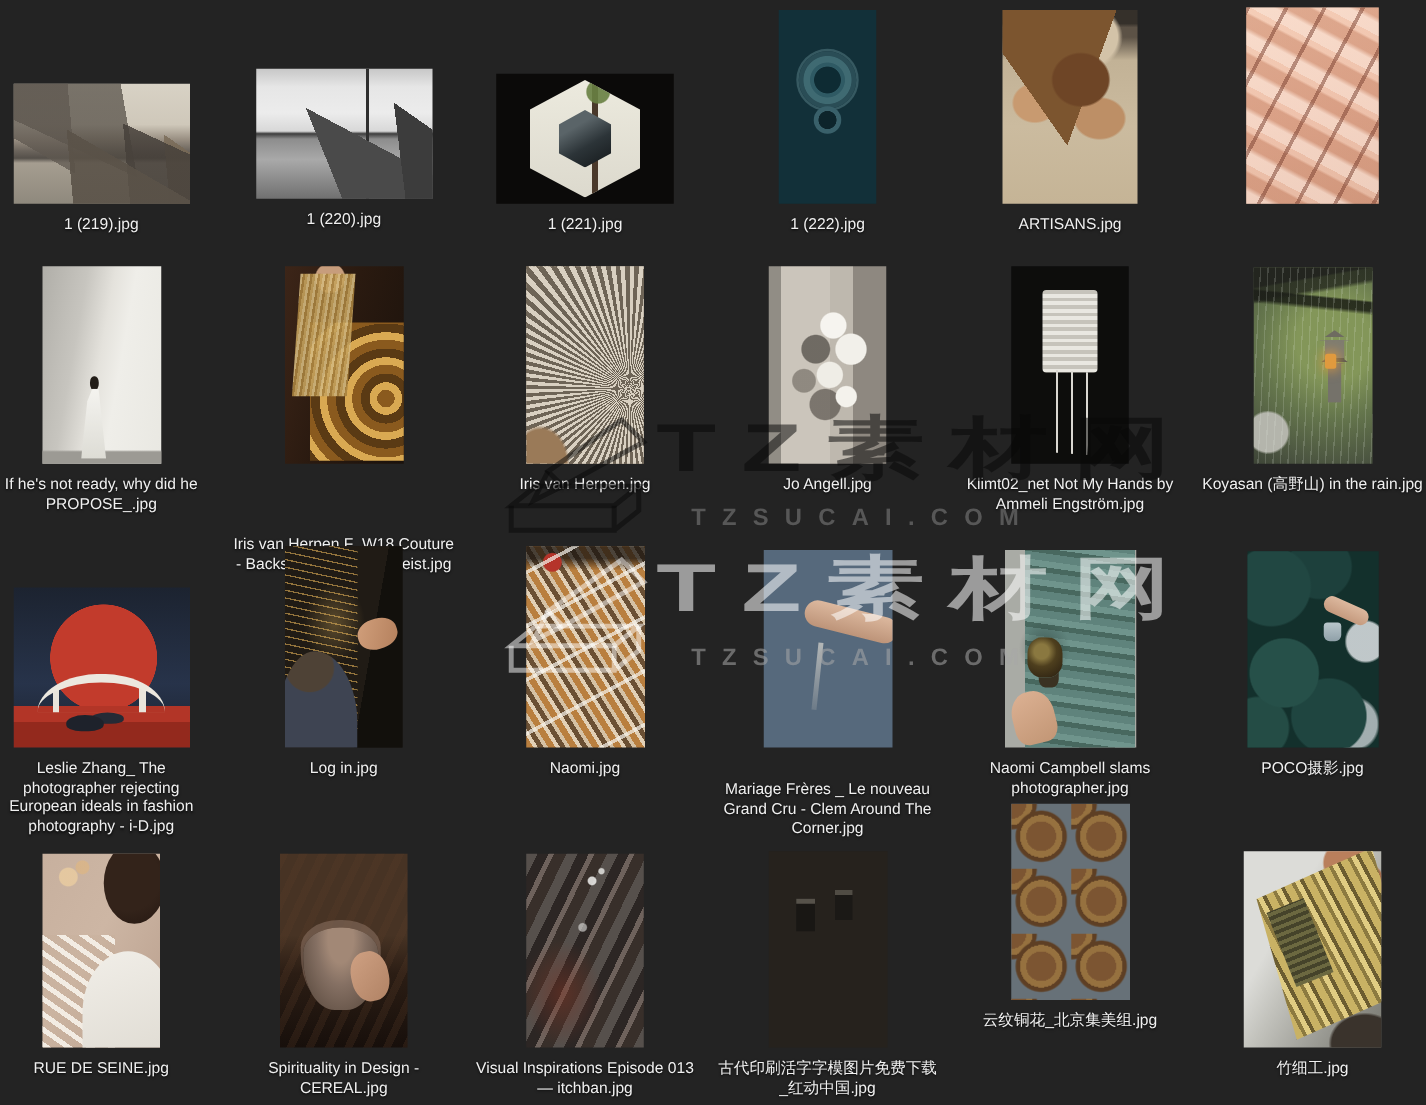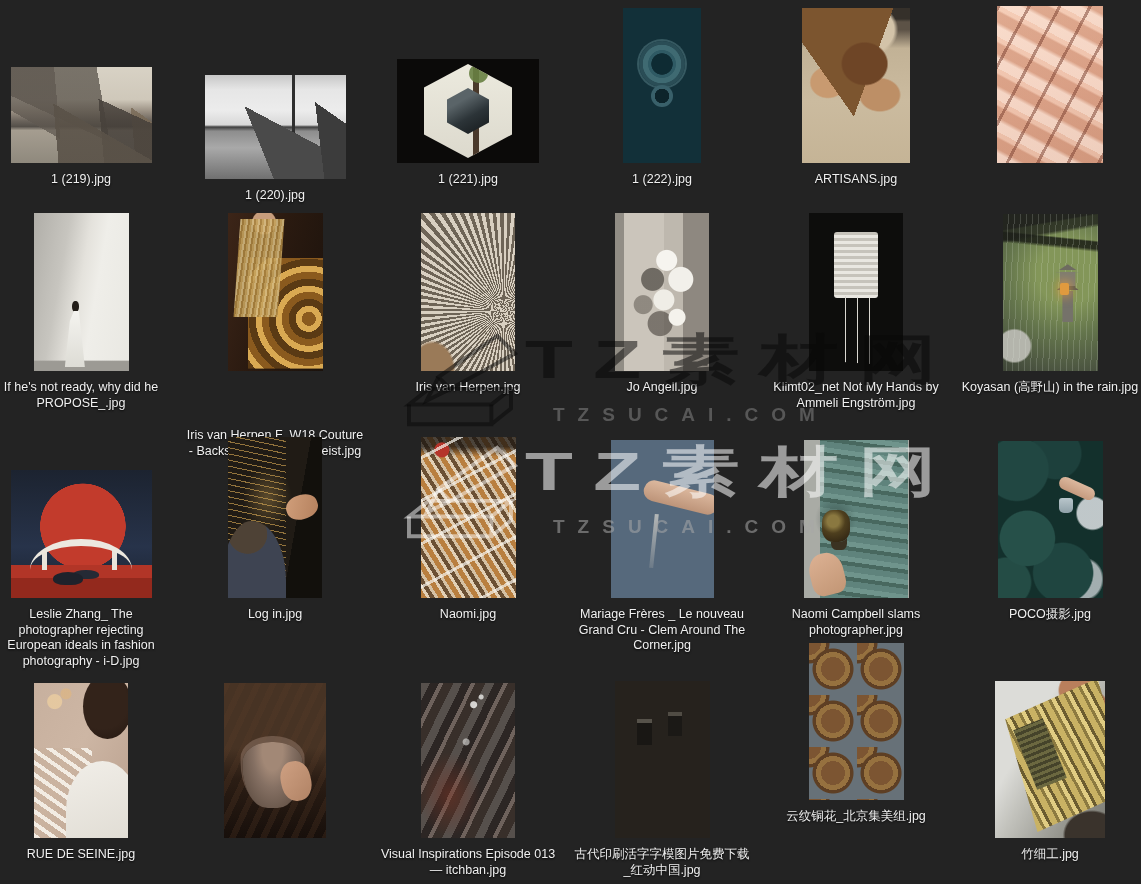--- a/index.html
+++ b/index.html
@@ -231,21 +231,21 @@
 <body>
 
 <div id="stage">
   <div id="rows-host">
       <div class="cell" style="left: -11px; top: 8px;">
         <div class="thumb-area" style="height: 155px;">
           <div class="thumb art-mtn" style="width: 141px; height: 96px;"></div>
         </div>
         <div class="label">1 (219).jpg</div>
       </div>
-      <div class="cell" style="left: 183px; top: 24px;">
+      <div class="cell" style="left: 183px; top: 4px;">
         <div class="thumb-area" style="height: 155px;">
           <div class="thumb art-arch" style="width: 141px; height: 104px;"></div>
         </div>
         <div class="label">1 (220).jpg</div>
       </div>
       <div class="cell" style="left: 376px; top: 8px;">
         <div class="thumb-area" style="height: 155px;">
           <div class="thumb art-hex" style="width: 142px; height: 104px;"></div>
         </div>
         <div class="label">1 (221).jpg</div>
@@ -314,21 +314,21 @@
           <div class="thumb art-goldlines" style="width: 94px; height: 161px;"></div>
         </div>
         <div class="label">Log in.jpg</div>
       </div>
       <div class="cell" style="left: 376px; top: 437px;">
         <div class="thumb-area" style="height: 161px;">
           <div class="thumb art-loom" style="width: 95px; height: 161px;"></div>
         </div>
         <div class="label">Naomi.jpg</div>
       </div>
-      <div class="cell" style="left: 570px; top: 437px;">
+      <div class="cell" style="left: 570px; top: 437px; gap: 17px;">
         <div class="thumb-area" style="height: 161px;">
           <div class="thumb art-teapour" style="width: 103px; height: 158px;"></div>
         </div>
         <div class="label">Mariage Frères _ Le nouveau Grand Cru - Clem Around The Corner.jpg</div>
       </div>
       <div class="cell" style="left: 764px; top: 437px;">
         <div class="thumb-area" style="height: 161px;">
           <div class="thumb art-naomi" style="width: 105px; height: 158px;"></div>
         </div>
         <div class="label">Naomi Campbell slams photographer.jpg</div>
@@ -342,20 +342,21 @@
       <div class="cell" style="left: -11px; top: 683px;">
         <div class="thumb-area" style="height: 155px;">
           <div class="thumb art-ruelace" style="width: 94px; height: 155px;"></div>
         </div>
         <div class="label">RUE DE SEINE.jpg</div>
       </div>
       <div class="cell" style="left: 183px; top: 683px;">
         <div class="thumb-area" style="height: 155px;">
           <div class="thumb art-pottery" style="width: 102px; height: 155px;"></div>
         </div>
+        <div class="label">Spirituality in Design - CEREAL.jpg</div>
       </div>
       <div class="cell" style="left: 376px; top: 683px;">
         <div class="thumb-area" style="height: 155px;">
           <div class="thumb art-wettiles" style="width: 94px; height: 155px;"></div>
         </div>
         <div class="label">Visual Inspirations Episode 013 — itchban.jpg</div>
       </div>
       <div class="cell" style="left: 570px; top: 683px;">
         <div class="thumb-area" style="height: 155px;">
           <div class="thumb art-type" style="width: 95px; height: 157px;"></div>

